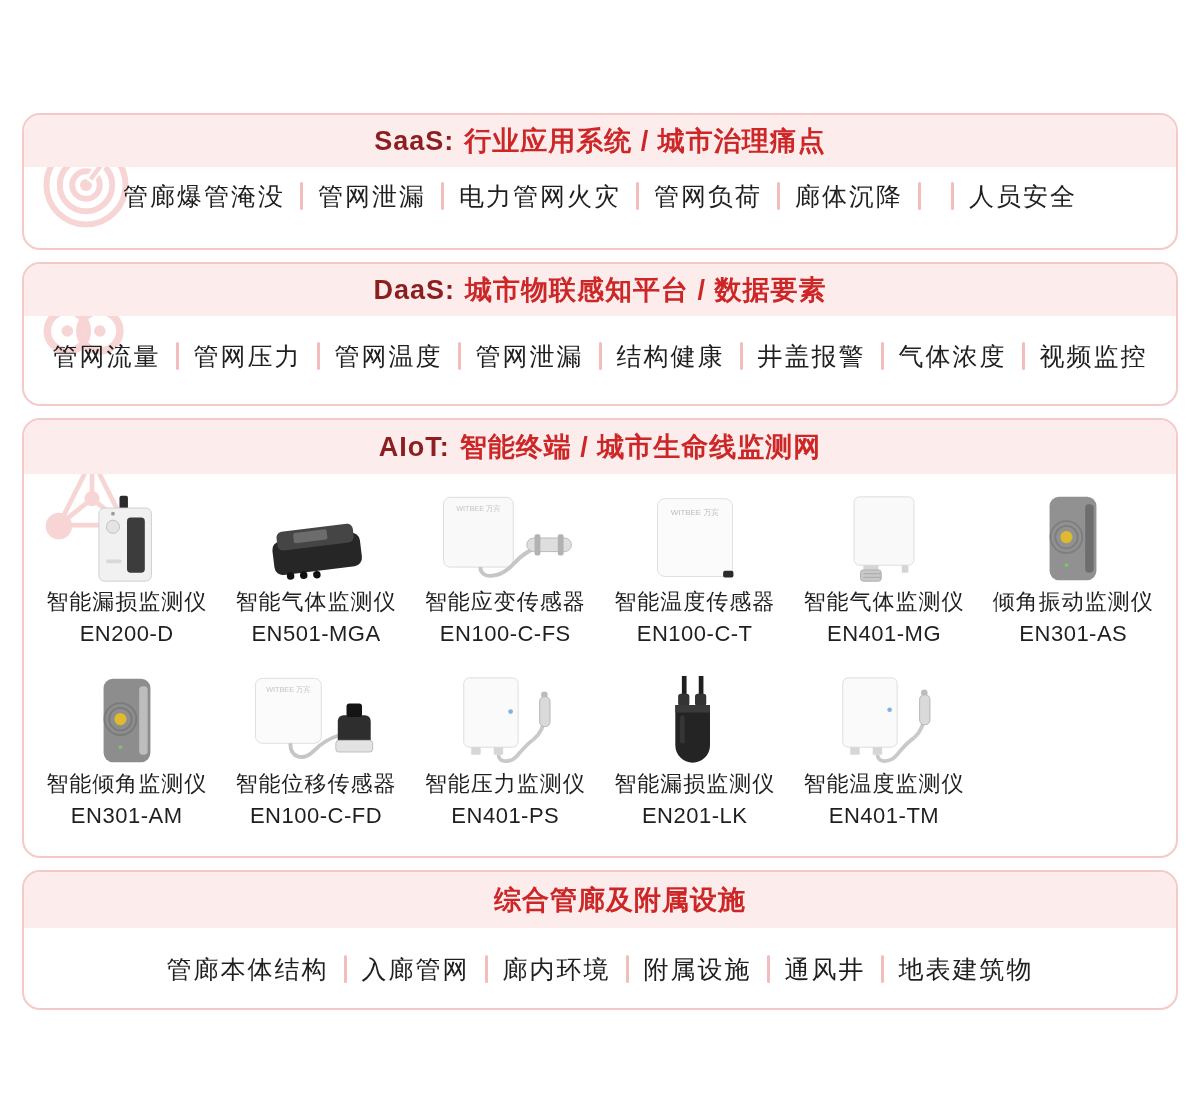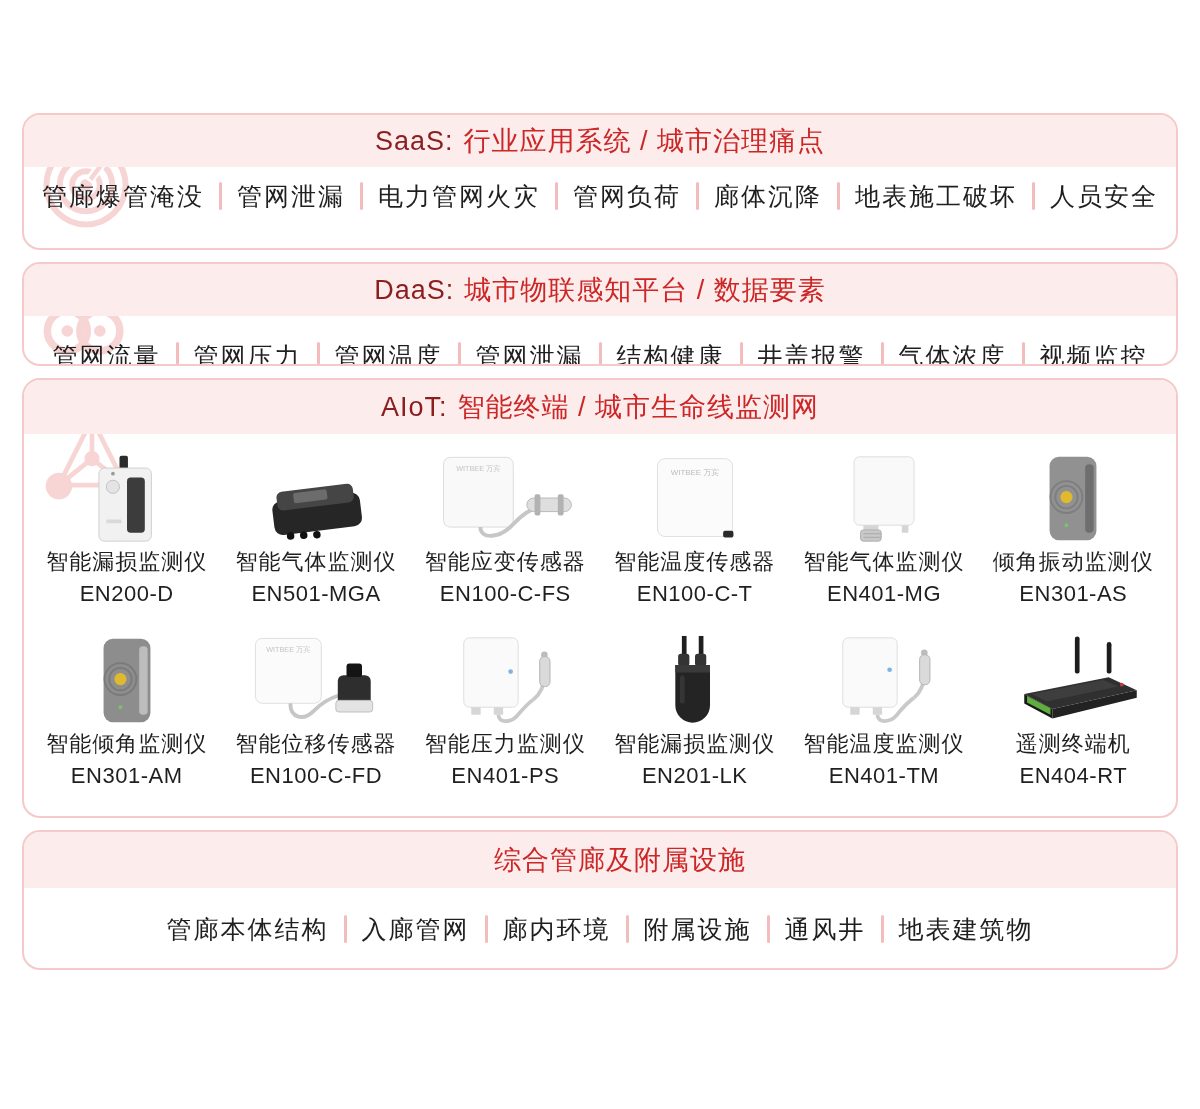--- a/index.html
+++ b/index.html
@@ -23,21 +23,21 @@
     overflow:hidden;
   }
   .panel-header{
     background:#fdecec;
     display:flex;align-items:center;justify-content:center;
     position:relative;z-index:1;
   }
   .h52{height:52px;}
   .h54{height:54px;}
   .h56{height:56px;padding-left:40px;}
-  .panel-title{font-size:27px;font-weight:normal;letter-spacing:1px;white-space:nowrap;}
+  .panel-title{font-size:27px;font-weight:bold;letter-spacing:1px;white-space:nowrap;}
   .title-prefix{color:#8b1e1e;}
   .title-main{color:#cc2626;margin-left:10px;}
   .items-row{
     display:flex;align-items:center;justify-content:center;
     position:relative;z-index:1;
     font-size:25px;letter-spacing:2px;color:#1f1f1f;white-space:nowrap;
   }
   .p1 .items-row{height:58px;}
   .p2 .items-row{height:80px;}
   .p4 .items-row{height:82px;border-radius:27px;}
@@ -93,27 +93,26 @@
       <span>管廊爆管淹没</span>
       <span class="sep"></span>
       <span>管网泄漏</span>
       <span class="sep"></span>
       <span>电力管网火灾</span>
       <span class="sep"></span>
       <span>管网负荷</span>
       <span class="sep"></span>
       <span>廊体沉降</span>
       <span class="sep"></span>
-      <span>地表施工破坏</span>
       <span class="sep"></span>
       <span>人员安全</span>
     </div>
   </div>
 
-  <div class="panel p2" style="height:104px;text-align:right;">
+  <div class="panel p2" style="height:144px;text-align:right;">
     <div class="watermark wm2">
       <svg width="100" height="62" viewBox="0 0 120 72">
         <g stroke="#f8d5d5" fill="none" stroke-width="9">
           <circle cx="40" cy="36" r="24"></circle>
           <circle cx="79" cy="36" r="24"></circle>
         </g>
         <circle cx="40" cy="36" r="7" fill="#f8d5d5"></circle>
         <circle cx="79" cy="36" r="7" fill="#f8d5d5"></circle>
       </svg>
     </div>
@@ -328,38 +327,20 @@
             <path d="M73 84 C73 93 87 93 94 84 C101 75 106 70 112 66" fill="none" stroke="#c9c9c9" stroke-width="4"></path>
             <path d="M112 66 C120 59 123 50 123 40" fill="none" stroke="#c9c9c9" stroke-width="4"></path>
             <circle cx="123" cy="18" r="3.5" fill="#bcbcbc"></circle>
             <rect x="118" y="20" width="11" height="32" rx="5" fill="#dadada" stroke="#b2b2b2"></rect>
           </svg>
         </div>
         <div class="product-name">智能温度监测仪</div>
         <div class="product-model">EN401-TM</div>
       </div>
 
-      <div class="product">
-        <div class="product-img">
-          <svg width="150" height="95" viewBox="0 0 160 95">
-            <rect x="82" y="2" width="5" height="38" rx="2" fill="#1d1d1d"></rect>
-            <circle cx="84.5" cy="3" r="2.5" fill="#1d1d1d"></circle>
-            <rect x="116" y="8" width="5" height="32" rx="2" fill="#1d1d1d"></rect>
-            <circle cx="118.5" cy="9" r="2.5" fill="#1d1d1d"></circle>
-            <polygon points="28,62 118,44 148,58 58,78" fill="#303030"></polygon>
-            <polygon points="36,62 112,47 128,54 52,70" fill="#3e3e3e"></polygon>
-            <polygon points="28,62 58,78 58,88 28,72" fill="#181818"></polygon>
-            <polygon points="58,78 148,58 148,66 58,88" fill="#222222"></polygon>
-            <polygon points="31,64 56,77 56,84 31,71" fill="#5fae3f"></polygon>
-            <circle cx="132" cy="52" r="2" fill="#c23b3b"></circle>
-          </svg>
-        </div>
-        <div class="product-name">遥测终端机</div>
-        <div class="product-model">EN404-RT</div>
-      </div>
 
     </div>
   </div>
 
   <div class="panel p4" style="height:140px;">
     <div class="panel-header h56">
       <div class="panel-title">
         <span class="title-main" style="margin-left:0;">综合管廊及附属设施</span>
       </div>
     </div>

